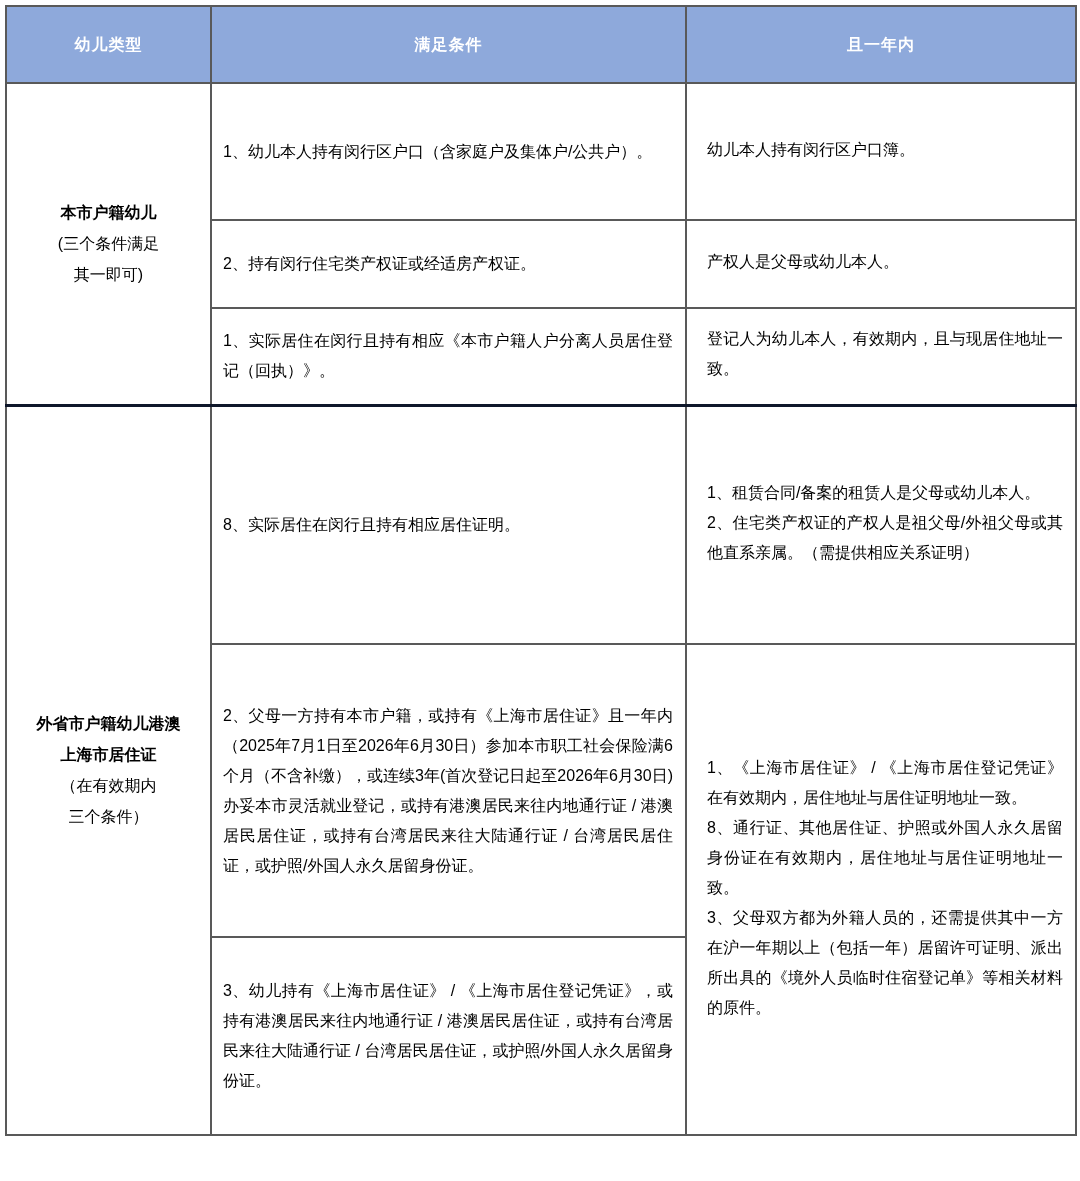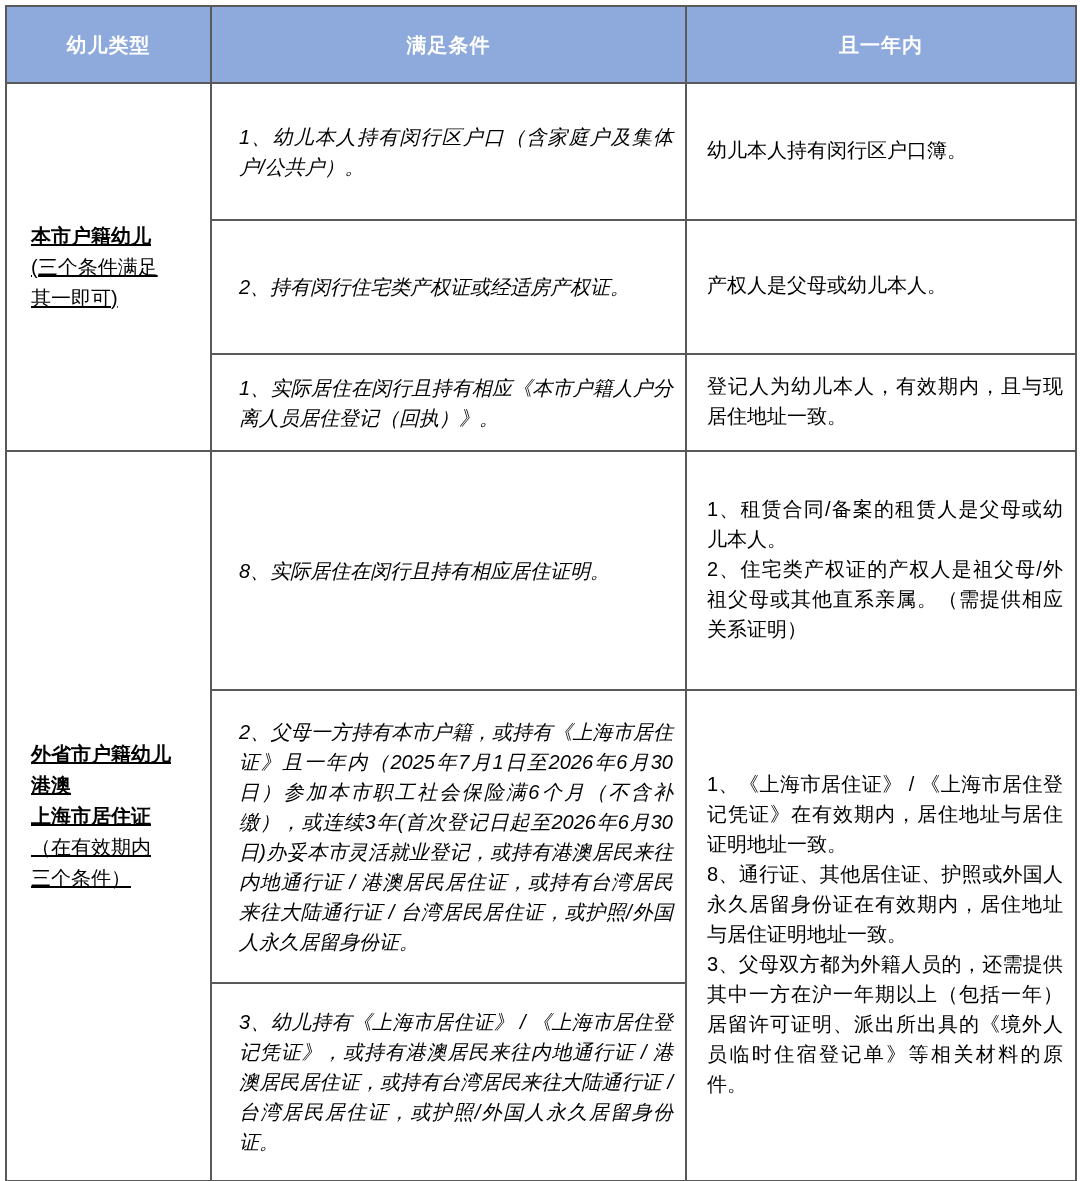--- a/index.html
+++ b/index.html
@@ -20,63 +20,61 @@
     table-layout: fixed;
     width: 1070px;
   }
   .doc-table col.c1 { width: 205px; }
   .doc-table col.c2 { width: 475px; }
   .doc-table col.c3 { width: 390px; }
   .doc-table th, .doc-table td {
     border: 2px solid #595959;
     vertical-align: middle;
     box-sizing: border-box;
-    font-size: 20px;
+    font-size: 16px;
     color: #000000;
     line-height: 30px;
   }
   .doc-table th {
     background: #8EA9DB;
     color: #ffffff;
     font-weight: 700;
     height: 77px;
     text-align: center;
     letter-spacing: 1px;
   }
   
-  tr.group-divider td { border-top: 1px solid #0f172a; }
+  tr.group-divider td { border-top: 3px solid #0f172a; }
 
   td.type-cell {
-    text-align: left;
+    text-align: center;
     padding: 6px 24px;
-    text-decoration: underline;
   }
   .type-title {
     font-weight: 700;
     white-space: pre-line;
     line-height: 31px;
   }
   .type-note {
     font-weight: 400;
     white-space: pre-line;
     line-height: 31px;
   }
   td.cond-cell {
     text-align: justify;
-    padding: 10px 12px 10px 27px;
+    padding: 10px 12px 10px 11px;
     white-space: pre-line;
-    font-style: italic;
   }
   td.req-cell {
     text-align: justify;
     padding: 6px 12px 10px 20px;
     white-space: pre-line;
   }
   tr.r-h1 { height: 137px; }
-  tr.r-h2 { height: 134px; }
+  tr.r-h2 { height: 88px; }
   tr.r-h3 { height: 97px;  }
   tr.r-h4 { height: 239px; }
   tr.r-h5 { height: 293px; }
   tr.r-h6 { height: 198px; }
 </style>
 </head>
 <body>
 
 <div class="page">
   <table class="doc-table">

